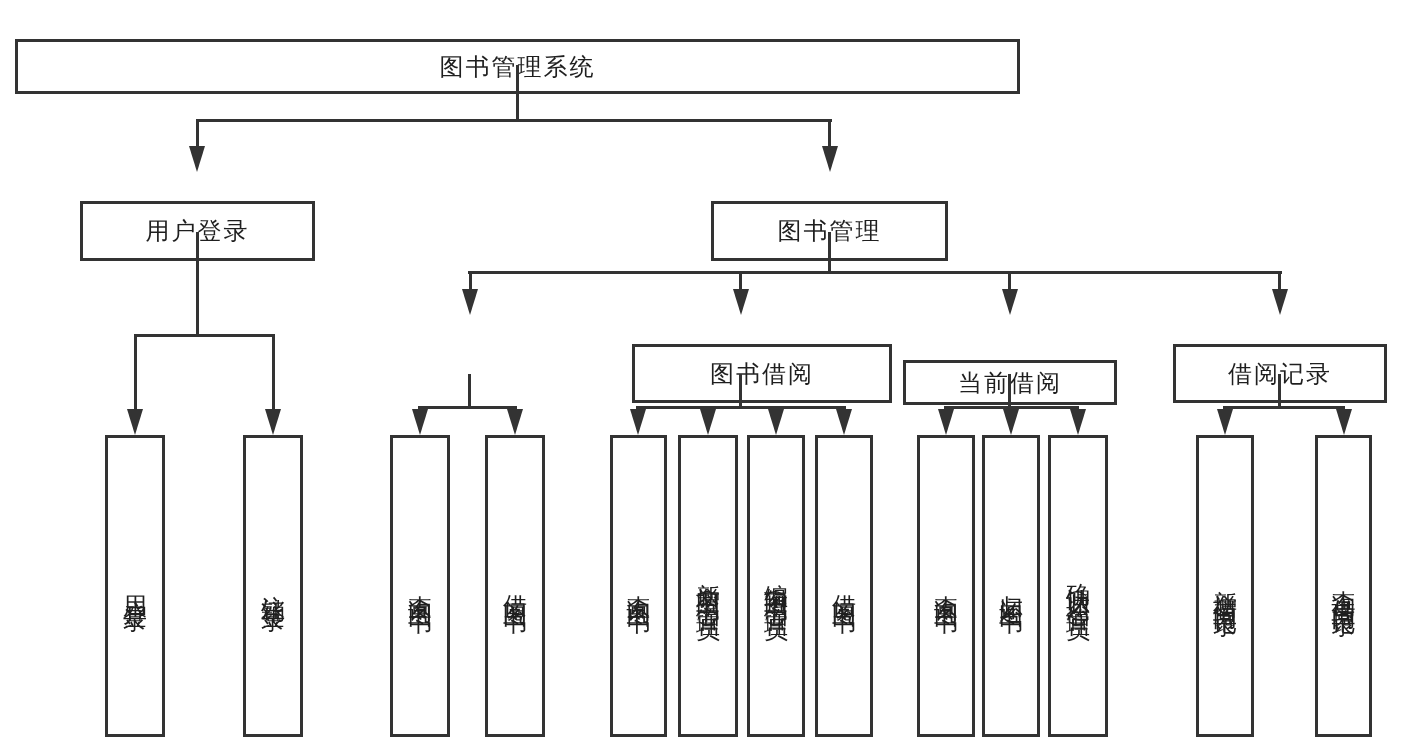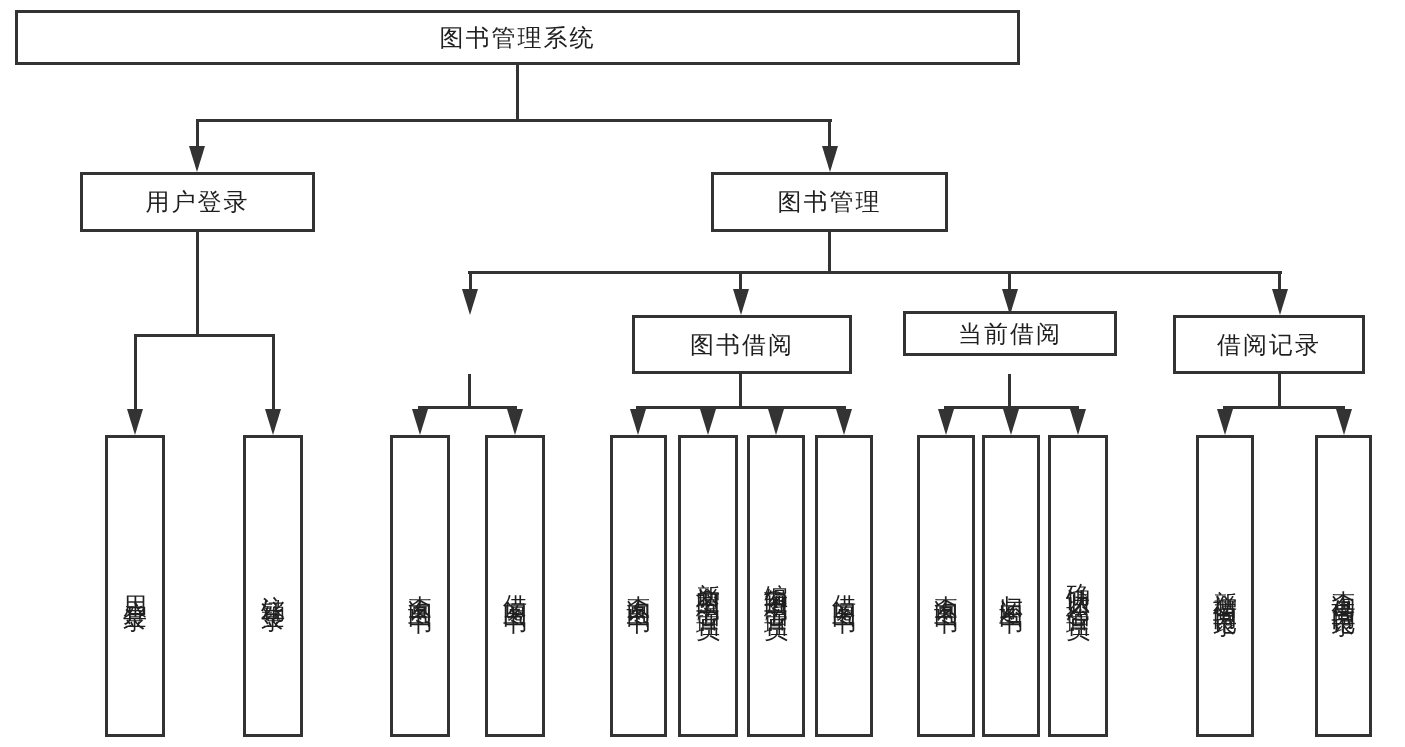--- a/index.html
+++ b/index.html
@@ -26,20 +26,21 @@
     border: 3px solid var(--line);
     background: #ffffff;
     display: flex;
     align-items: center;
     justify-content: center;
     color: var(--text);
     font-size: 24px;
   }
   .box.h {
     letter-spacing: 2px;
+    margin-top: 29px;
   }
   .box.v {
     writing-mode: vertical-lr;
     text-orientation: mixed;
     letter-spacing: 5px;
     line-height: 1;
   }
   .lv {
     position: absolute;
     width: 3px;
@@ -96,23 +97,23 @@
   <div class="lh" style="left:468px;top:271px;width:814px"></div>
   <div class="lv" style="left:469px;top:272px;height:17px"></div>
   <div class="arrow" style="left:462px;top:289px"></div>
   <div class="lv" style="left:739px;top:272px;height:17px"></div>
   <div class="arrow" style="left:733px;top:289px"></div>
   <div class="lv" style="left:1008px;top:272px;height:17px"></div>
   <div class="arrow" style="left:1002px;top:289px"></div>
   <div class="lv" style="left:1278px;top:272px;height:17px"></div>
   <div class="arrow" style="left:1272px;top:289px"></div>
 
-  <div class="box h" style="left:632px;top:315px;width:220px;height:59px">图书借阅</div>
-  <div class="box h" style="left:903px;top:311px;width:214px;height:45px">当前借阅</div>
-  <div class="box h" style="left:1173px;top:315px;width:192px;height:59px">借阅记录</div>
+  <div class="box h" style="left:632px;top:315px;width:260px;height:59px">图书借阅</div>
+  <div class="box h" style="left:903px;top:331px;width:214px;height:45px">当前借阅</div>
+  <div class="box h" style="left:1173px;top:315px;width:214px;height:59px">借阅记录</div>
 
   <div class="lv" style="left:468px;top:374px;height:33px"></div>
   <div class="lh" style="left:418px;top:406px;width:99px"></div>
   <div class="arrow" style="left:412px;top:409px"></div>
   <div class="arrow" style="left:507px;top:409px"></div>
 
   <div class="lv" style="left:739px;top:374px;height:33px"></div>
   <div class="lh" style="left:636px;top:406px;width:210px"></div>
   <div class="arrow" style="left:630px;top:409px"></div>
   <div class="arrow" style="left:700px;top:409px"></div>

